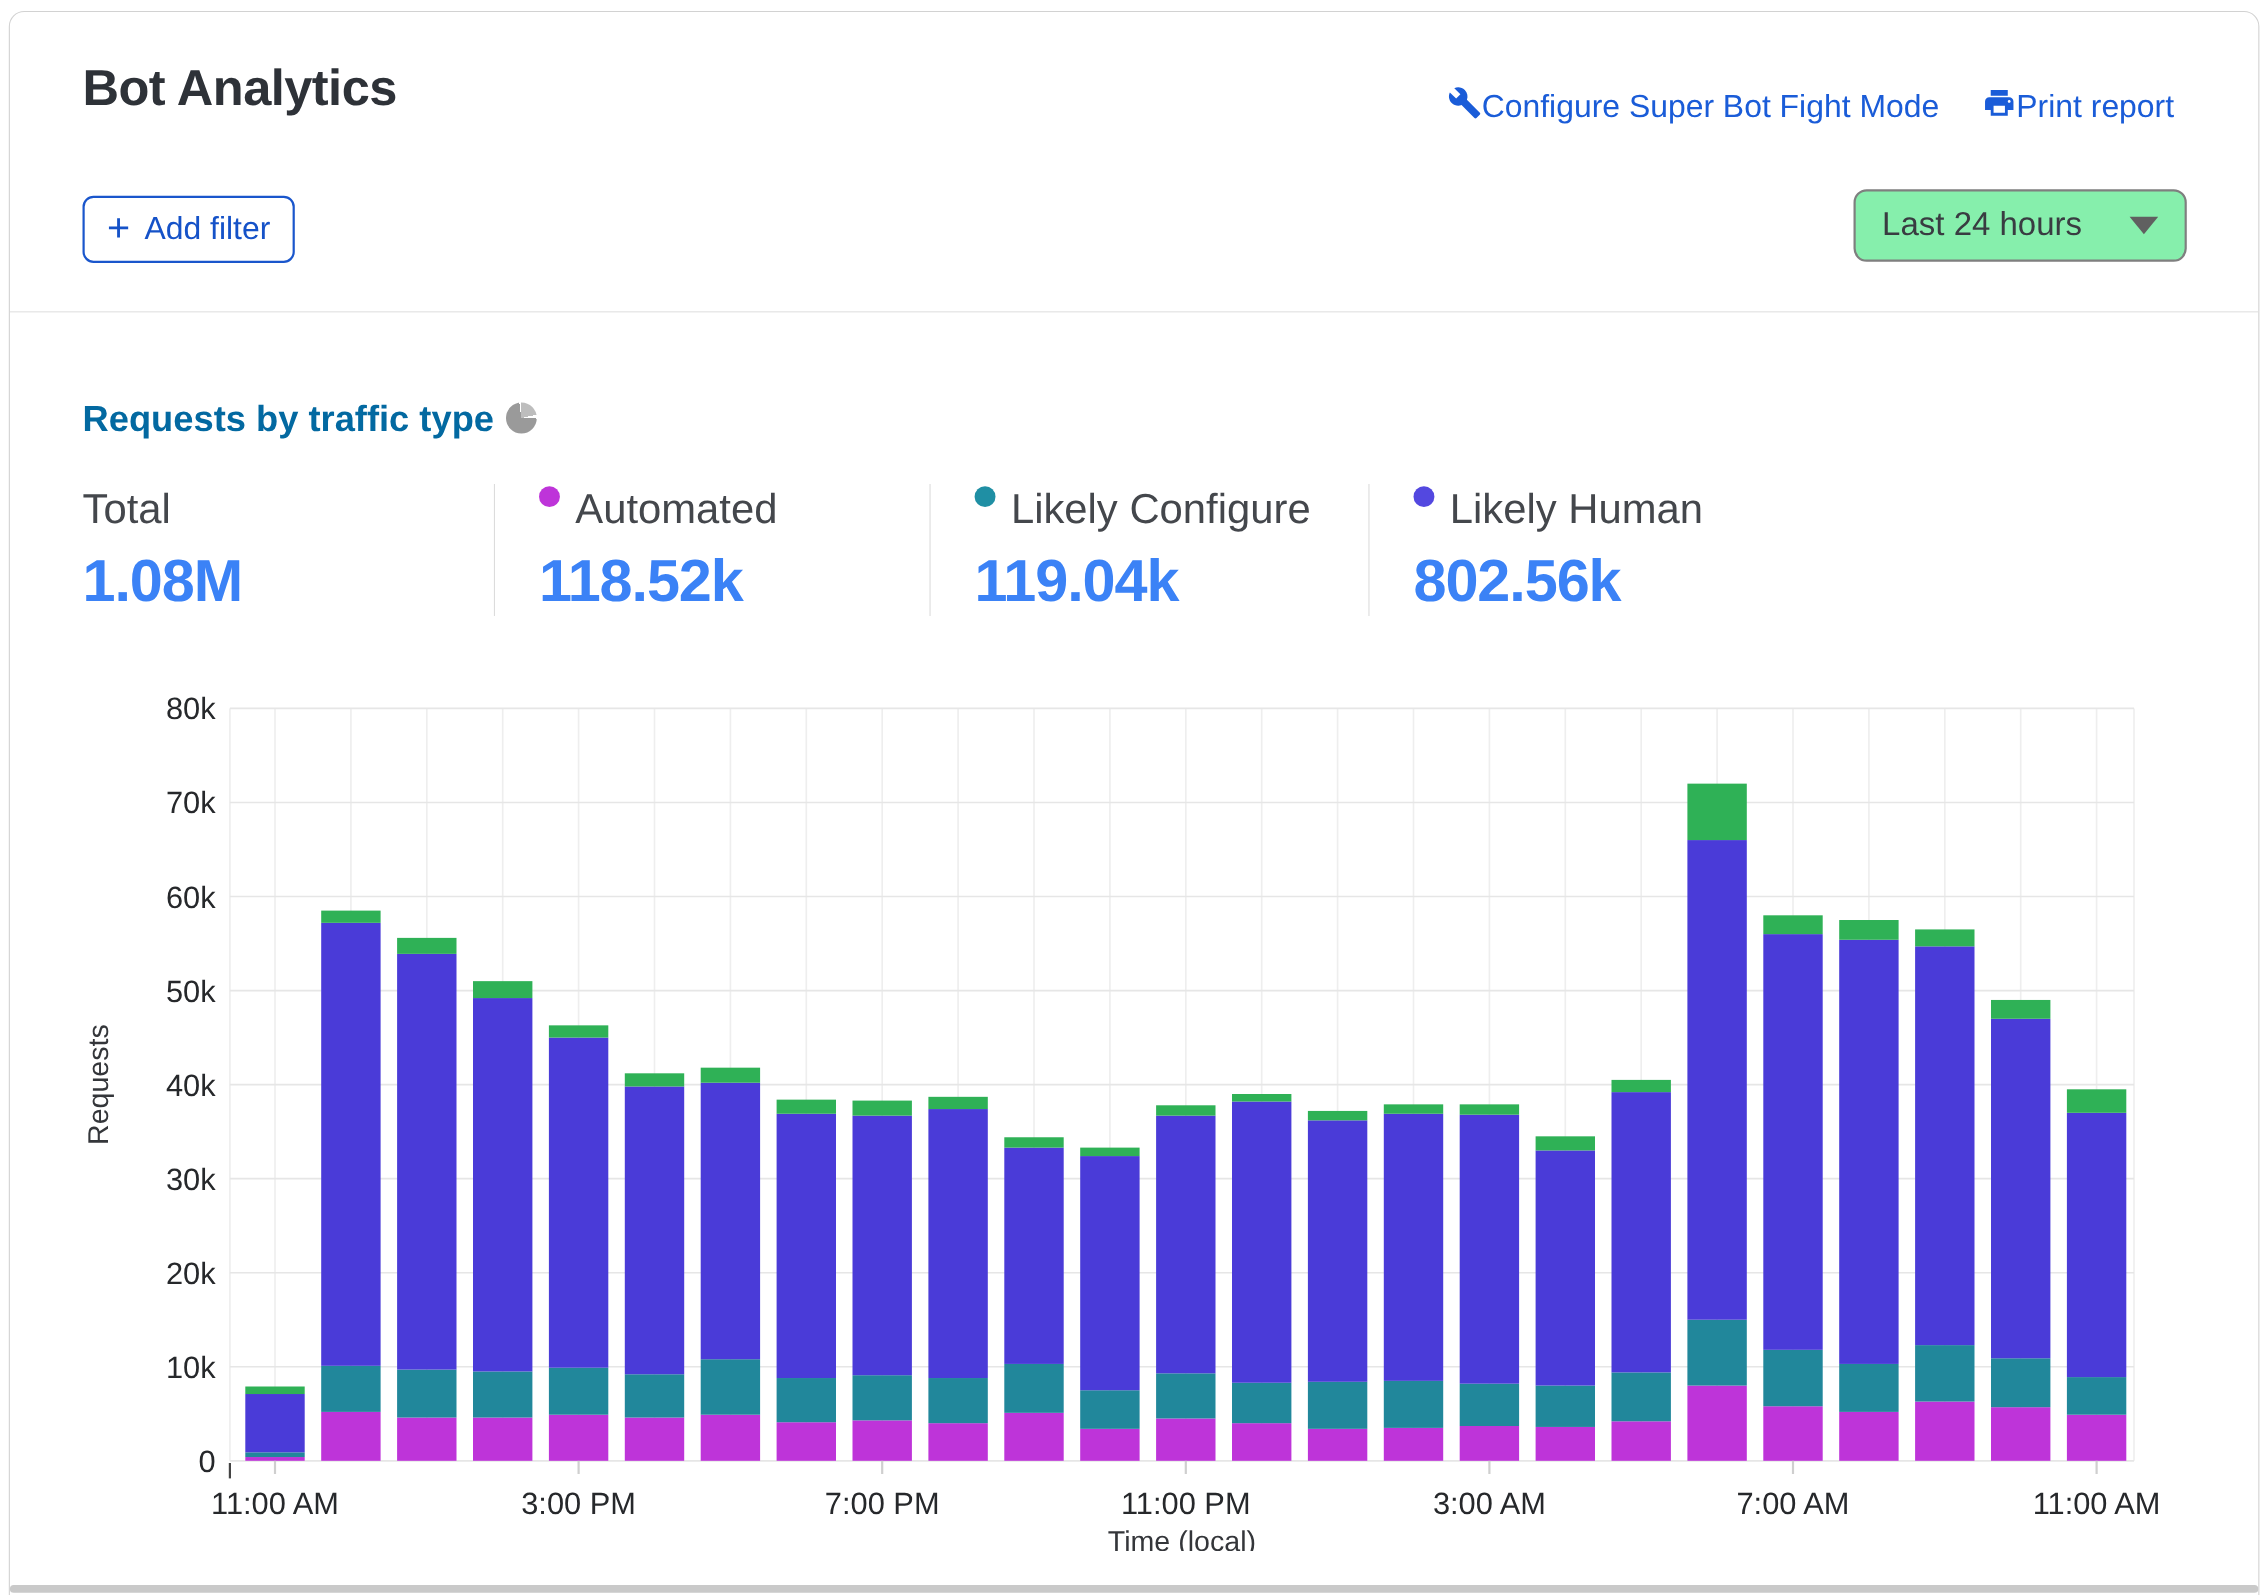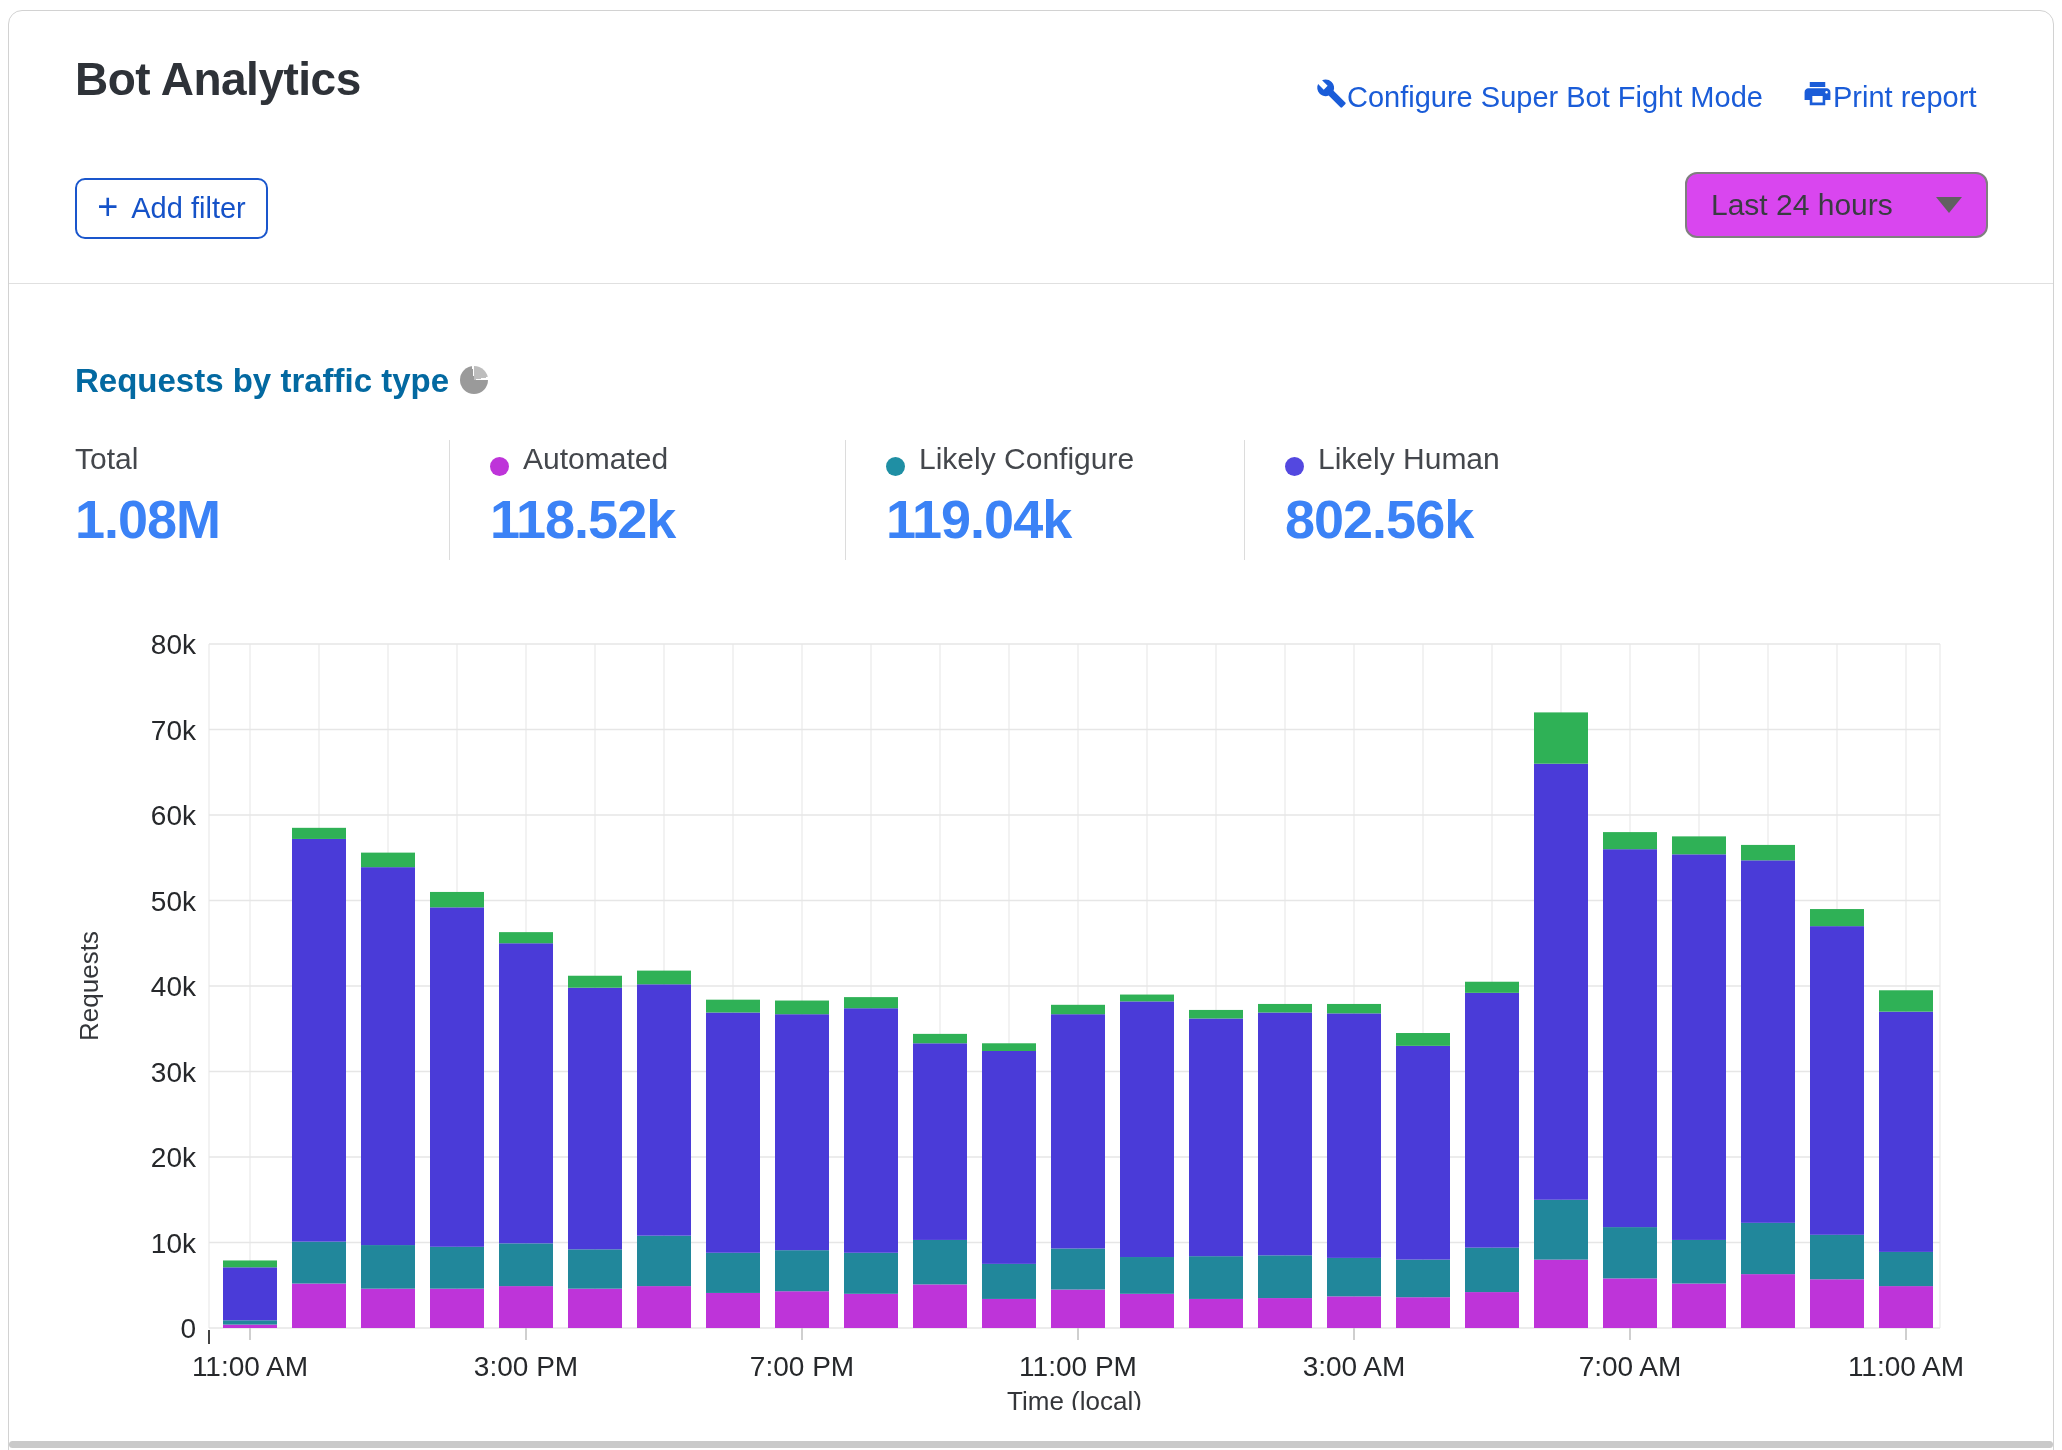--- a/index.html
+++ b/index.html
@@ -11,34 +11,34 @@
                 color:#2e3238; letter-spacing:-0.5px; }
   .hlink { position:absolute; top:78px; display:flex; align-items:center; gap:0;
            color:#1a5cd8; font-size:29px; cursor:pointer; }
   .hlink svg { flex:0 0 auto; }
   .btn-addfilter { position:absolute; left:75px; top:178px; width:193px; height:61px;
                    border:2px solid #1a56cc; border-radius:10px; background:#fff;
                    display:flex; align-items:center; justify-content:center; gap:13px;
                    color:#1552c8; font-size:29px; cursor:pointer; }
   .btn-addfilter .plus { font-size:36px; font-weight:400; line-height:1; margin-top:-3px; }
   .dropdown { position:absolute; left:1685px; top:172px; width:303px; height:66px;
-              border:2px solid #7f7f7f; border-radius:12px; background:#d946ef;
+              border:2px solid #7f7f7f; border-radius:12px; background:#86efac;
               display:flex; align-items:center; padding:0 24px; cursor:pointer; }
   .dropdown .val { font-size:30px; color:#393c41; flex:1; }
   .caret { width:0; height:0; border-left:13px solid transparent; border-right:13px solid transparent;
            border-top:16px solid #606060; }
   .divider { position:absolute; left:9px; top:283px; width:2044px; height:1px; background:#e0e0e0; }
   .section-title { position:absolute; left:75px; top:362px; font-size:33px; font-weight:700; color:#0369a1; }
   .pie-icon { position:absolute; left:460px; top:366px; width:28px; height:28px; border-radius:50%;
               background:conic-gradient(from 0deg, #bdbdbd 0deg 78deg, #ffffff 78deg 92deg,
                          #9a9a9a 92deg 352deg, #ffffff 352deg 360deg); }
   .stats { position:absolute; left:75px; top:440px; display:flex; }
   .stat { height:120px; padding-top:2px; }
   .stat + .stat { border-left:1px solid #dcdcdc;padding-left:40px; }
-  .stat .lab { display:flex; align-items:flex-end; gap:14px; font-size:30px; color:#44474c; }
+  .stat .lab { display:flex; align-items:flex-start; gap:14px; font-size:38px; color:#44474c; }
   .dot { width:19px; height:19px; border-radius:50%; display:inline-block; }
   .stat .val { margin-top:12px; font-size:54px; font-weight:700; color:#3b82f6; letter-spacing:-1px; }
   .s0 { width:374px; }
   .s1 { width:396px; padding-left:42px; }
   .s2 { width:399px; padding-left:42px; }
   .s3 { width:389px; padding-left:40px; }
   .s4 { width:380px; padding-left:37px; }
   #chart { position:absolute; left:0; top:600px; width:2062px; height:810px; }
   .scrollbar { position:absolute; left:9px; top:1441px; width:2044px; height:7px;
                background:#c9c9c9; border-radius:4px; }

